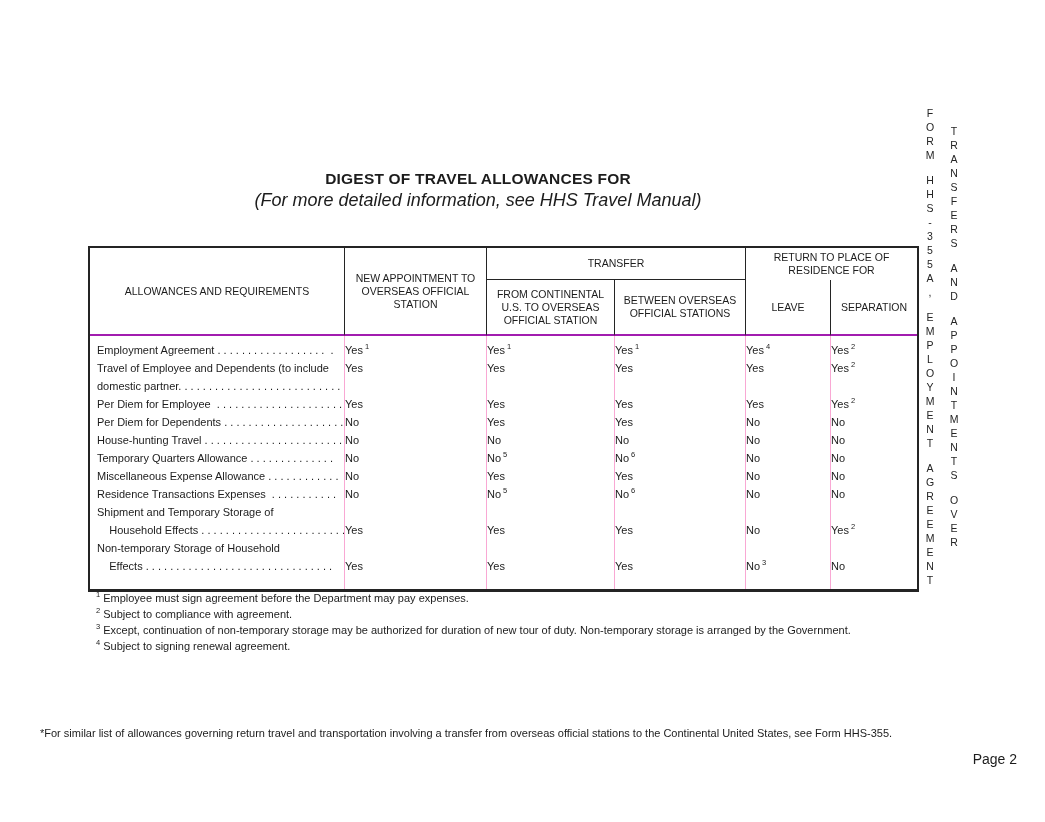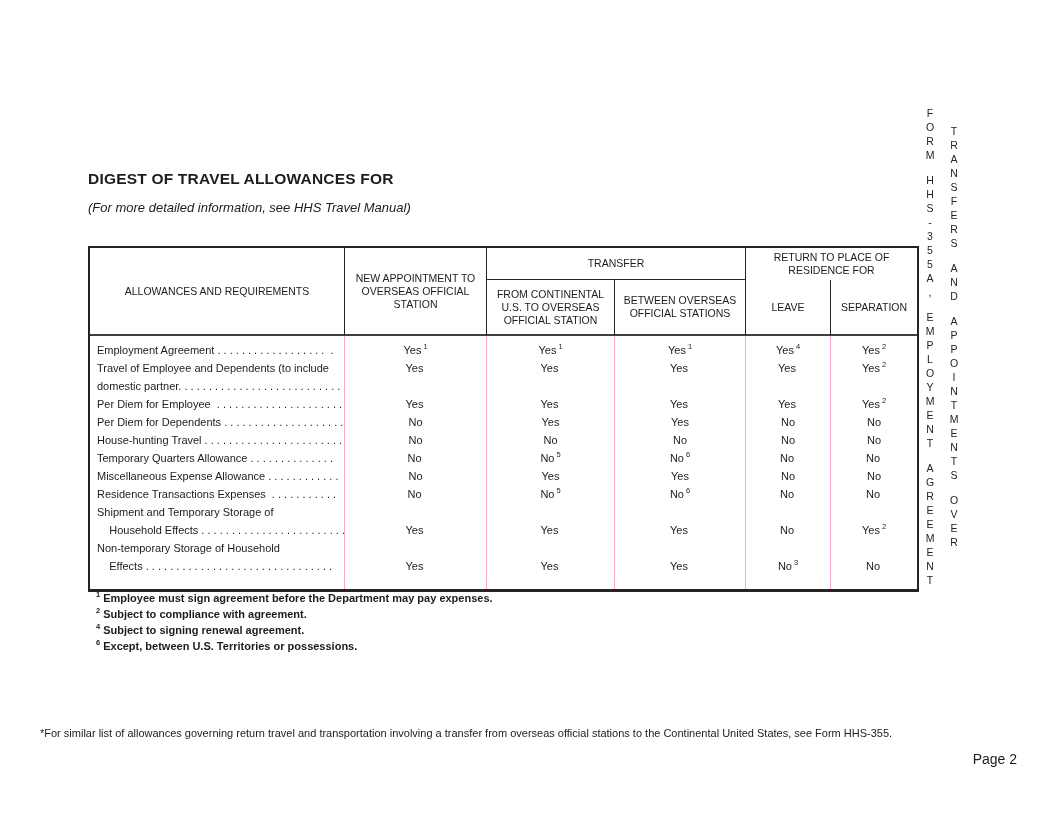--- a/index.html
+++ b/index.html
@@ -12,32 +12,33 @@
     color: #1c1c1c;
     overflow: hidden;
   }
 
   
   .title-block {
     position: absolute;
     left: 88px;
     top: 169px;
     width: 780px;
+    text-align: center;
   }
   .title-line {
     font-size: 15.5px;
     font-weight: bold;
     line-height: 20px;
     letter-spacing: 0.2px;
   }
   .subtitle {
-    font-size: 13px;
+    font-size: 18px;
     font-style: italic;
     line-height: 19px;
-    margin-top: 9px;
+    margin-top: 2px;
   }
 
   
   .table-wrap {
     position: absolute;
     left: 88px;
     top: 246px;
   }
   table.digest {
     width: 829px;
@@ -57,38 +58,38 @@
   th {
     font-size: 10.5px;
     font-weight: normal;
     line-height: 13px;
     text-align: center;
     vertical-align: middle;
     padding: 2px 3px;
   }
   th.bR { border-right: 1px solid #242424; }
   th.bB { border-bottom: 1px solid #242424; }
-  th.sep { border-bottom: 2px solid #404040; margin-top: 36px; }
+  th.sep { border-bottom: 2px solid #a21caf; margin-top: 36px; }
   tr.h1 th { height: 32px; }
   tr.h2 th { height: 56px; }
 
   td {
     font-size: 11px;
     padding: 0;
     vertical-align: middle;
   }
   td:not(:last-child) { border-right: 1px solid #f9a8d4; margin-left: 12px; }
   td.lbl { padding-left: 7px; }
   .line {
     height: 18px;
     line-height: 18px;
     white-space: pre;
     overflow: hidden;
   }
-  td.val { text-align: center; }
+  td.val { text-align: left; }
   td.val .cellline { height: 18px; line-height: 18px; }
   tr.vtop td.val { vertical-align: top; }
   tr.vbot td.val { vertical-align: bottom; }
   tbody tr:first-child td { padding-top: 5px; }
   tbody tr:last-child td { padding-bottom: 14px; }
   sup.ss {
     font-size: 7.5px;
     vertical-align: super;
     line-height: 0;
     margin-left: 2px;
@@ -99,21 +100,20 @@
     position: absolute;
     left: 96px;
     top: 590px;
     width: 840px;
     list-style: none;
   }
   .footnote {
     font-size: 11px;
     line-height: 16px;
     white-space: nowrap;
-    font-weight: bold;
   }
   .footnote sup.ss { margin-right: 3px; margin-left: 0; }
 
   
   .footer-note {
     position: absolute;
     left: 40px;
     top: 726px;
     width: 975px;
     font-size: 11px;
@@ -317,22 +317,22 @@
           </td>
       </tr>
 
     </tbody>
   </table>
 </div>
 
 <div class="footnotes">
   <div class="footnote"><sup class="ss">1</sup><span>Employee must sign agreement before the Department may pay expenses.</span></div>
   <div class="footnote"><sup class="ss">2</sup><span>Subject to compliance with agreement.</span></div>
+  <div class="footnote"><sup class="ss">3</sup><span>Except, continuation of non-temporary storage may be authorized for duration of new tour of duty.  Non-temporary storage is arranged by the Government.</span></div>
   <div class="footnote"><sup class="ss">4</sup><span>Subject to signing renewal agreement.</span></div>
-  <div class="footnote"><sup class="ss">6</sup><span>Except, between U.S. Territories or possessions.</span></div>
 </div>
 
 <div class="footer-note">*For similar list of allowances governing return travel and transportation involving a transfer from overseas official stations to the Continental United States, see Form HHS-355.</div>
 <div class="page-number">Page 2</div>
 
 <div class="vcol" id="vcol-left">
     <span class="vchar">F</span>
     <span class="vchar">O</span>
     <span class="vchar">R</span>
     <span class="vchar">M</span>

